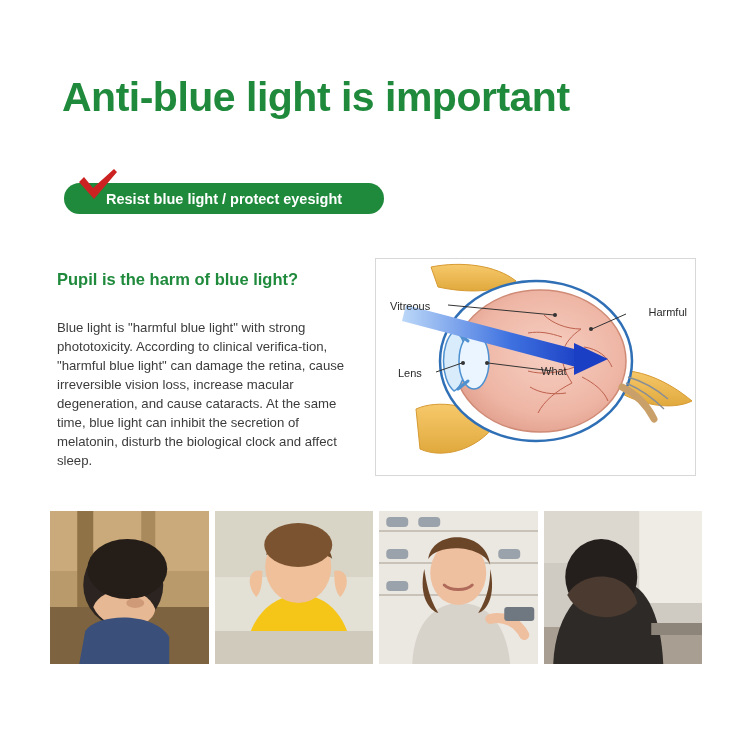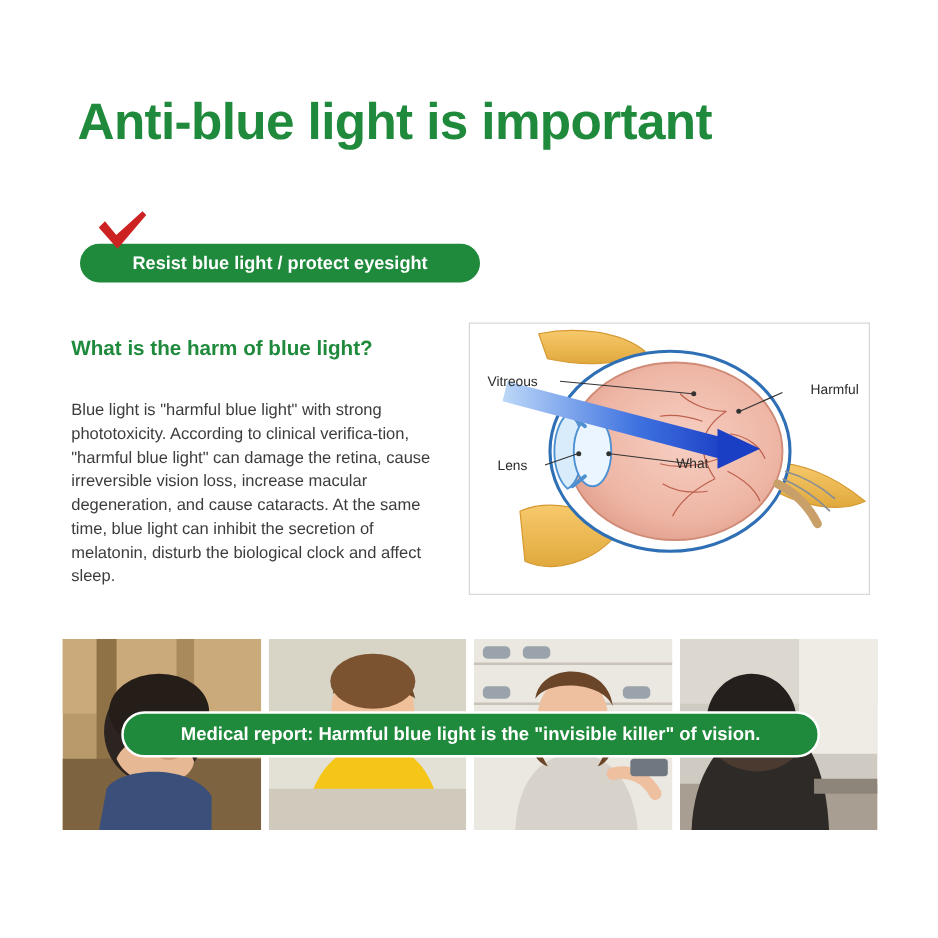--- a/index.html
+++ b/index.html
@@ -40,21 +40,20 @@
     left: 64px;
     top: 183px;
     height: 31px;
     border-radius: 16px;
     background: #1f8a3c;
     display: flex;
     align-items: center;
     padding: 0 18px 0 42px;
     box-sizing: border-box;
     min-width: 320px;
-    margin-top: 12px;
   }
   .pill-label {
     color: #ffffff;
     font-size: 14.5px;
     font-weight: bold;
     white-space: nowrap;
   }
   .check-mark {
     position: absolute;
     left: 77px;
@@ -152,21 +151,21 @@
 
   <div class="title">Anti-blue light is important</div>
 
   <div class="pill">
     <span class="pill-label">Resist blue light / protect eyesight</span>
   </div>
   <svg class="check-mark" viewBox="0 0 42 38">
     <path d="M2 14 L7 9 L16 20 L37 1 L40 4 L17 31 Z" fill="#cc2222"></path>
   </svg>
 
-  <div class="subhead">What is the harm of blue light?</div>
+  <div class="subhead">Pupil is the harm of blue light?</div>
   <div class="body-text">Blue light is "harmful blue light" with strong phototoxicity. According to clinical verifica-tion, "harmful blue light" can damage the retina, cause irreversible vision loss, increase macular degeneration, and cause cataracts. At the same time, blue light can inhibit the secretion of melatonin, disturb the biological clock and affect sleep.</div>
 
   <div class="diagram">
     <svg width="319" height="216" viewBox="0 0 319 216">
       <defs>
         <radialGradient id="globe" cx="55%" cy="45%" r="62%">
           <stop offset="0%" stop-color="#f6cfc2"></stop>
           <stop offset="70%" stop-color="#eeb5a4"></stop>
           <stop offset="100%" stop-color="#e09c8a"></stop>
         </radialGradient>
@@ -294,17 +293,14 @@
         <rect x="0" y="116" width="160" height="37" fill="#a89f92"></rect>
         <path d="M10 153 C12 96 46 66 78 70 C106 74 118 110 120 153 Z" fill="#2e2a27"></path>
         <ellipse cx="58" cy="66" rx="36" ry="38" fill="#241f1c"></ellipse>
         <path d="M24 84 C38 58 86 58 94 92 C80 112 38 112 24 84 Z" fill="#4a3a30"></path>
         <rect x="108" y="112" width="52" height="12" fill="#8e857a"></rect>
       </svg>
     </div>
 
   </div>
 
-  <div class="banner">
-    <span class="banner-label">Medical report: Harmful blue light is the "invisible killer" of vision.</span>
-  </div>
 
 </div>
 
 </body></html>

